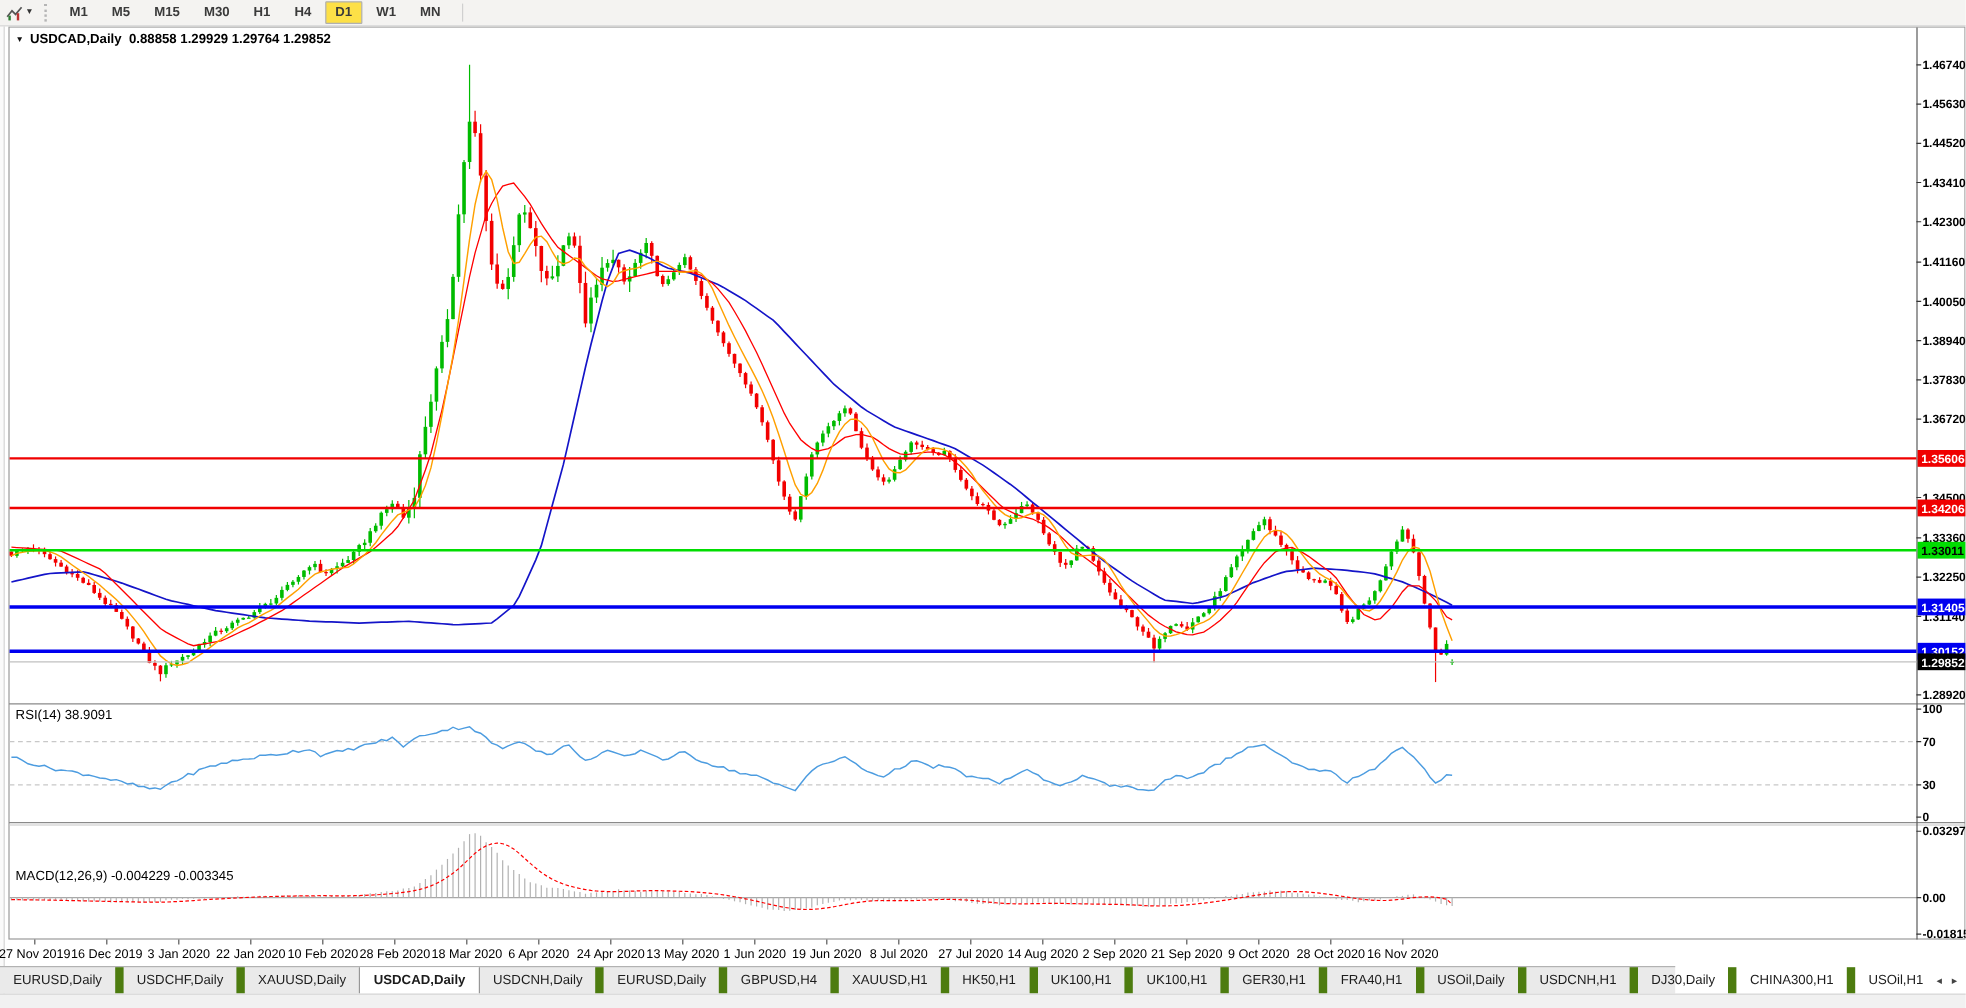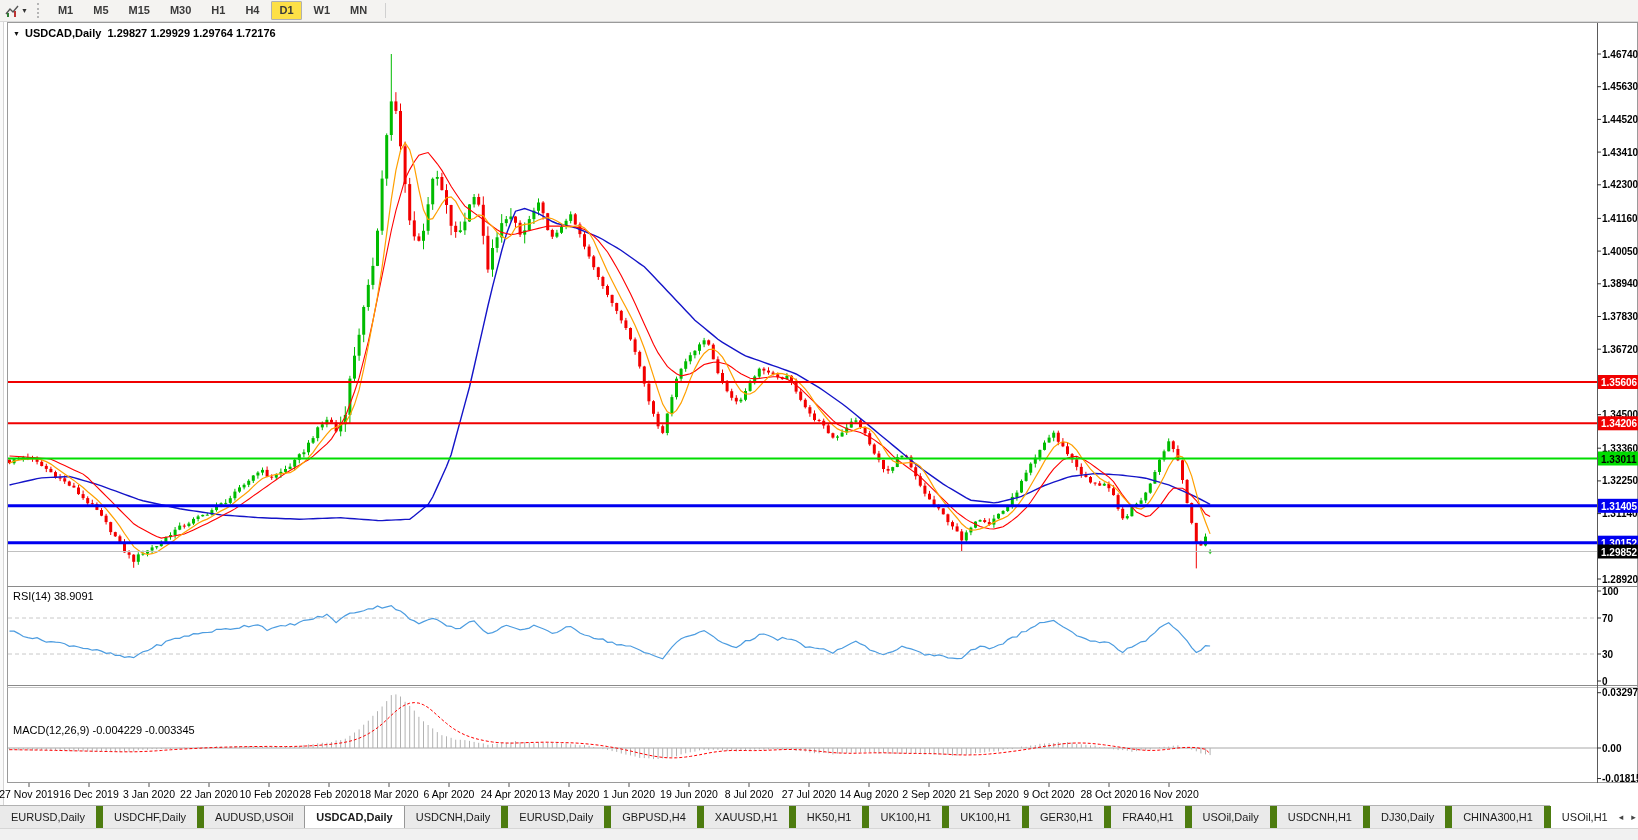--- a/index.html
+++ b/index.html
@@ -16,21 +16,21 @@
   .tb-endsep{height:15px;border-left:1px solid #d0d0d0;margin-left:8px;}
   .left-edge{position:absolute;left:0;top:0;width:4px;height:840px;background:#fafafa;
     border-right:1px solid #d5d5d5;box-sizing:border-box;}
   #chart-svg{position:absolute;top:22px;left:0;}
   .title-overlay{position:absolute;top:27px;left:13px;font-size:11px;font-weight:bold;color:#000;
     display:flex;align-items:center;white-space:pre;}
   .title-overlay .tcaret{font-size:7px;margin-right:5px;color:#111;}
   .ind-label{position:absolute;font-size:11px;color:#000;left:13px;}
   .rsi-label{top:590px;}
   .macd-label{top:691px;margin-top:33px;}
-  .tabbar{position:absolute;left:0;top:805px;width:1550px;height:23px;background:#eaeaea;
+  .tabbar{position:absolute;left:0;top:805px;width:1396px;height:23px;background:#eaeaea;
     border-top:1px solid #b2b2b2;display:flex;align-items:stretch;box-sizing:border-box;font-size:11px;color:#1c1c1c;}
   .tab{display:flex;align-items:center;padding:0 11px;position:relative;cursor:default;white-space:nowrap;}
   .tab + .tab{border-left:7px solid #4d7c0f;}
   .tab.active{background:#fff;font-weight:bold;border:1px solid #979797;border-bottom:none;border-top:none;}
   .tab.active + .tab{border-left:none;text-align:center;}
   .tab-arrows{margin-left:auto;display:flex;align-items:center;padding-right:4px;gap:8px;}
   .tab-arrow{font-size:9px;color:#444;cursor:default;}
   .bottom-strip{position:absolute;left:0;top:828px;width:1638px;height:12px;background:#f1f1f1;
     border-top:1px solid #d6d6d6;box-sizing:border-box;}
 </style>
@@ -962,30 +962,30 @@
       <text x="989" y="798" font-size="10.5" fill="#000" text-anchor="middle" font-family="Liberation Sans,sans-serif">21 Sep 2020</text>
       <line x1="1049" y1="783" x2="1049" y2="787" stroke="#555"></line>
       <text x="1049" y="798" font-size="10.5" fill="#000" text-anchor="middle" font-family="Liberation Sans,sans-serif">9 Oct 2020</text>
       <line x1="1109" y1="783" x2="1109" y2="787" stroke="#555"></line>
       <text x="1109" y="798" font-size="10.5" fill="#000" text-anchor="middle" font-family="Liberation Sans,sans-serif">28 Oct 2020</text>
       <line x1="1169" y1="783" x2="1169" y2="787" stroke="#555"></line>
       <text x="1169" y="798" font-size="10.5" fill="#000" text-anchor="middle" font-family="Liberation Sans,sans-serif">16 Nov 2020</text>
     </g>
   </svg>
 
-<div class="title-overlay"><span class="tcaret">▼</span><span>USDCAD,Daily</span><span>&nbsp;&nbsp;</span><span>1.29827 1.29929 1.29764 1.72176</span></div>
+<div class="title-overlay"><span class="tcaret">▼</span><span>USDCAD,Daily</span><span>&nbsp;&nbsp;</span><span>0.88858 1.29929 1.29764 1.29852</span></div>
 
 <div class="ind-label rsi-label">RSI(14) 38.9091</div>
 <div class="ind-label macd-label">MACD(12,26,9) -0.004229 -0.003345</div>
 
 <div class="tabbar">
   <span id="tabs-holder" style="display:flex;align-items:stretch;">
       <span class="tab">EURUSD,Daily</span>
       <span class="tab">USDCHF,Daily</span>
-      <span class="tab">AUDUSD,USOil</span>
+      <span class="tab">XAUUSD,Daily</span>
       <span class="tab active">USDCAD,Daily</span>
       <span class="tab">USDCNH,Daily</span>
       <span class="tab">EURUSD,Daily</span>
       <span class="tab">GBPUSD,H4</span>
       <span class="tab">XAUUSD,H1</span>
       <span class="tab">HK50,H1</span>
       <span class="tab">UK100,H1</span>
       <span class="tab">UK100,H1</span>
       <span class="tab">GER30,H1</span>
       <span class="tab">FRA40,H1</span>

